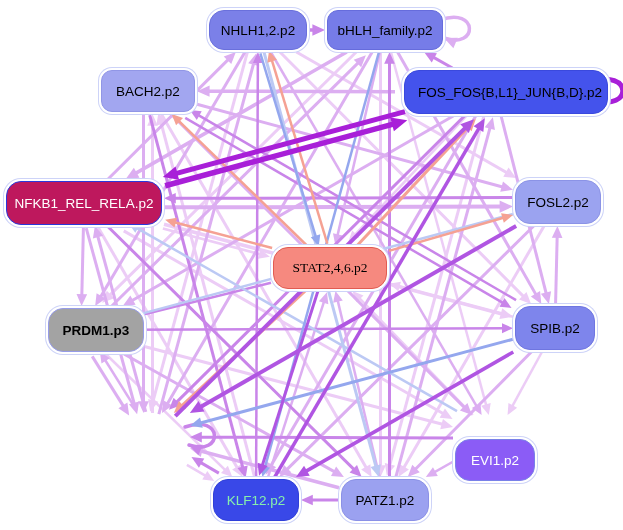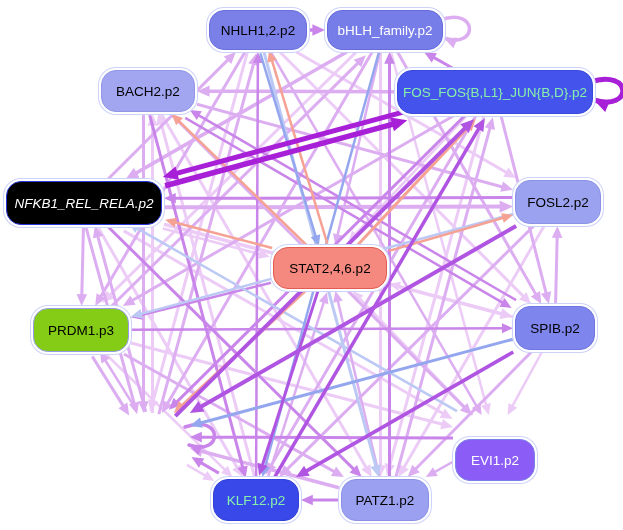--- a/index.html
+++ b/index.html
@@ -386,25 +386,25 @@
         <line x1="404.96184324292074" y1="111.65564893963852" x2="170.06729320838804" y2="175.09432303655612" stroke="#a81fd8" stroke-width="5"></line>
         <polygon points="162.82670810778558,177.04980952358014 175.5479404706689,166.6223099589899 179.06781614731216,179.65536314007431" fill="#a81fd8"></polygon>
       </g>
       <g>
         <path d="M 590 82 C 633 68, 633 112, 594 100" stroke="#a81fd8" stroke-width="5" fill="none" stroke-linecap="round"></path>
         <polygon points="594,100 610.4325,99.64 605.1674999999999,112.05999999999999" fill="#a81fd8"></polygon>
       </g>
     </svg>
   <div id="node-layer">
       <div class="node" style="left: 258px; top: 30px; width: 96px; height: 38px; background: rgb(123, 128, 232); border-color: rgb(106, 112, 220); color: rgb(0, 0, 0);">NHLH1,2.p2</div>
-      <div class="node" style="left: 385px; top: 30px; width: 114px; height: 38px; background: rgb(118, 124, 232); border-color: rgb(102, 108, 220); color: #ffffff;">bHLH_family.p2</div>
-      <div class="node" style="left: 148px; top: 91px; width: 92px; height: 40px; background: rgb(162, 166, 240); border-color: rgb(145, 150, 230); color: rgb(0, 0, 0);">BACH2.p2</div>
-      <div class="node" style="left: 495px; top: 92px; width: 194px; height: 42px; background: rgb(68, 83, 236); border-color: rgb(58, 73, 221); color: #86efac;">FOS_FOS{B,L1}_JUN{B,D}.p2</div>
-      <div class="node" style="left: 84px; top: 203px; width: 154px; height: 42px; background: #000000; border-color: rgb(42, 56, 218); color: rgb(255, 255, 255); font-style: italic;">NFKB1_REL_RELA.p2</div>
+      <div class="node" style="left: 385px; top: 30px; width: 114px; height: 38px; background: rgb(118, 124, 232); border-color: rgb(102, 108, 220); color: #000000; border-radius: 11px;">bHLH_family.p2</div>
+      <div class="node" style="left: 148px; top: 91px; width: 92px; height: 40px; background: rgb(162, 166, 240); border-color: rgb(145, 150, 230); color: rgb(0, 0, 0); border-radius: 11px;">BACH2.p2</div>
+      <div class="node" style="left: 506px; top: 92px; width: 194px; height: 42px; background: rgb(68, 83, 236); border-color: rgb(58, 73, 221); color: #000000; padding-left: 8px;">FOS_FOS{B,L1}_JUN{B,D}.p2</div>
+      <div class="node" style="left: 84px; top: 203px; width: 154px; height: 42px; background: #be185d; border-color: rgb(42, 56, 218); color: rgb(255, 255, 255);">NFKB1_REL_RELA.p2</div>
       <div class="node" style="left: 558px; top: 202px; width: 84px; height: 42px; background: rgb(155, 163, 240); border-color: rgb(139, 147, 230); color: rgb(0, 0, 0);">FOSL2.p2</div>
-      <div class="node" style="left: 330px; top: 268px; width: 112px; height: 40px; background: rgb(246, 137, 127); border-color: rgb(226, 91, 81); color: rgb(0, 0, 0);">STAT2,4,6.p2</div>
-      <div class="node" style="left: 81px; top: 330px; width: 94px; height: 42px; background: #84cc16; border-color: rgb(150, 155, 232); color: rgb(0, 0, 0);">PRDM1.p3</div>
+      <div class="node" style="left: 330px; top: 268px; width: 112px; height: 40px; background: rgb(246, 137, 127); border-color: rgb(226, 91, 81); color: rgb(0, 0, 0); font-family: Liberation Serif, serif;">STAT2,4,6.p2</div>
+      <div class="node" style="left: 96px; top: 330px; width: 94px; height: 42px; background: #a3a3a3; border-color: rgb(150, 155, 232); color: rgb(0, 0, 0); font-weight: bold;">PRDM1.p3</div>
       <div class="node" style="left: 555px; top: 328px; width: 78px; height: 42px; background: rgb(126, 133, 236); border-color: rgb(111, 118, 224); color: rgb(0, 0, 0);">SPIB.p2</div>
       <div class="node" style="left: 495px; top: 460px; width: 78px; height: 40px; background: #8b5cf6; border-color: rgb(122, 129, 232); color: rgb(255, 255, 255);">EVI1.p2</div>
       <div class="node" style="left: 256px; top: 500px; width: 84px; height: 40px; background: rgb(57, 72, 232); border-color: rgb(48, 64, 216); color: #86efac;">KLF12.p2</div>
       <div class="node" style="left: 385px; top: 500px; width: 86px; height: 40px; background: rgb(155, 161, 240); border-color: rgb(139, 145, 230); color: rgb(0, 0, 0);">PATZ1.p2</div>
     </div>
 </div>
 
 </body></html>

